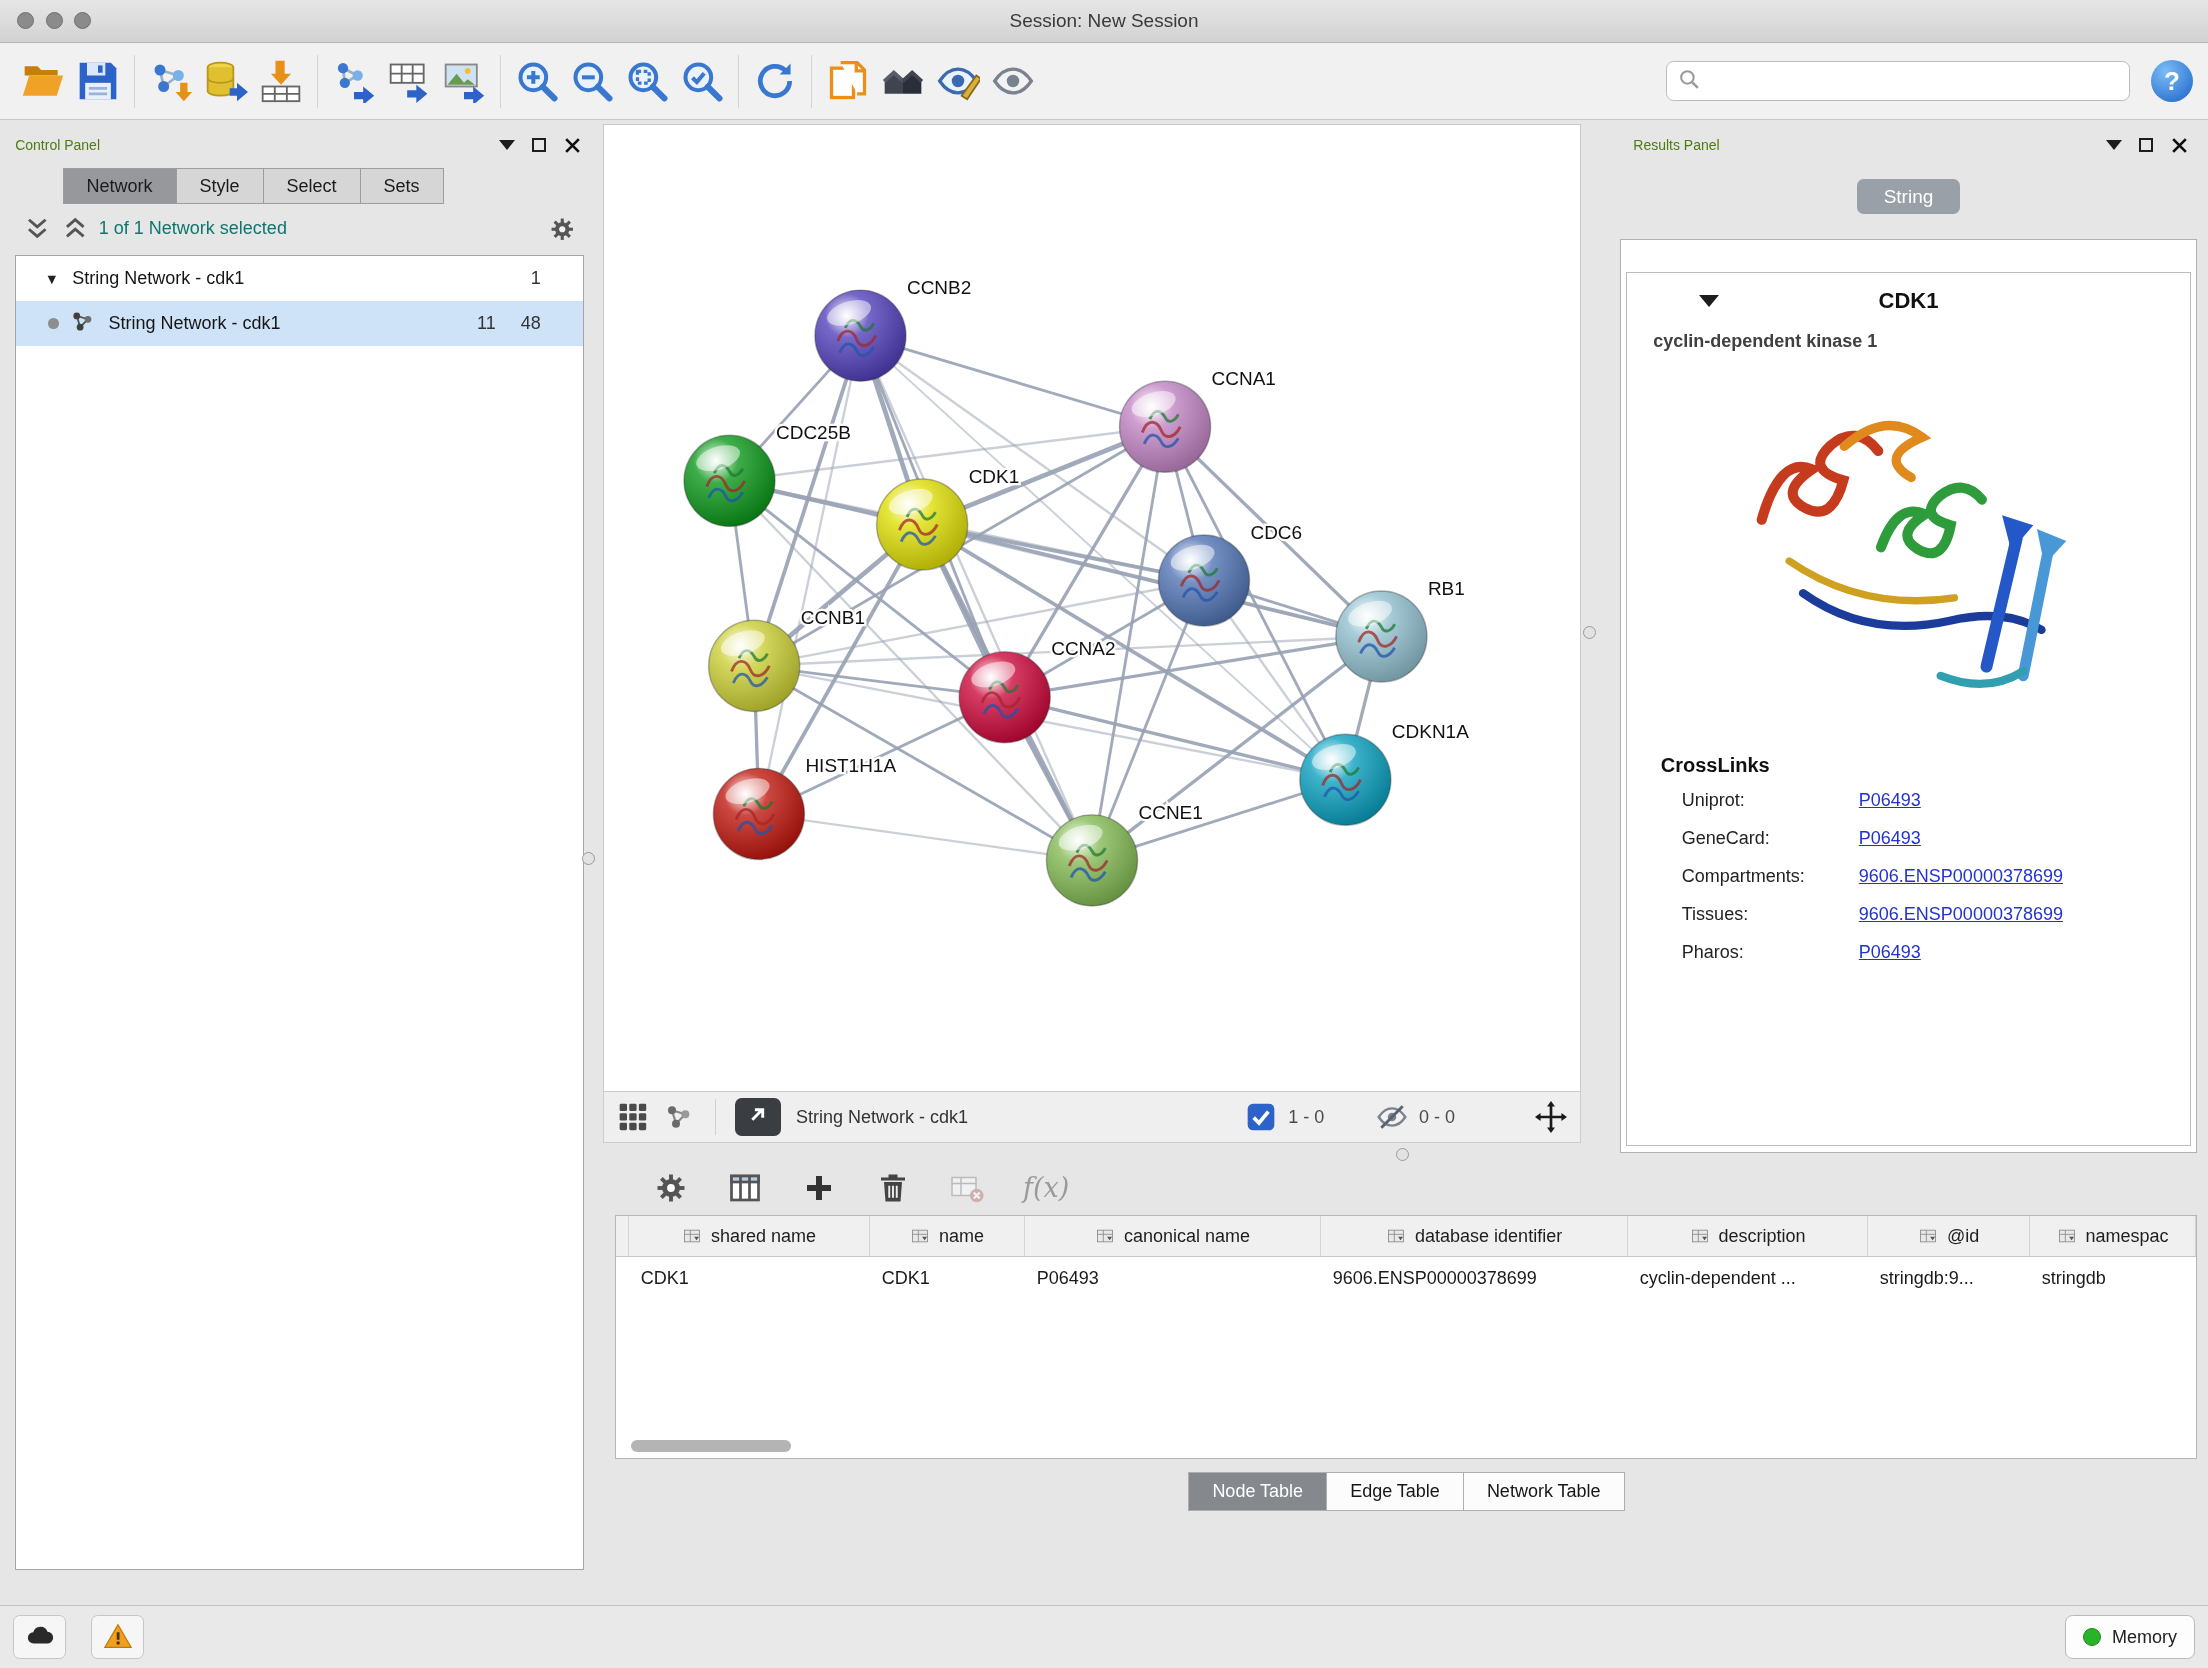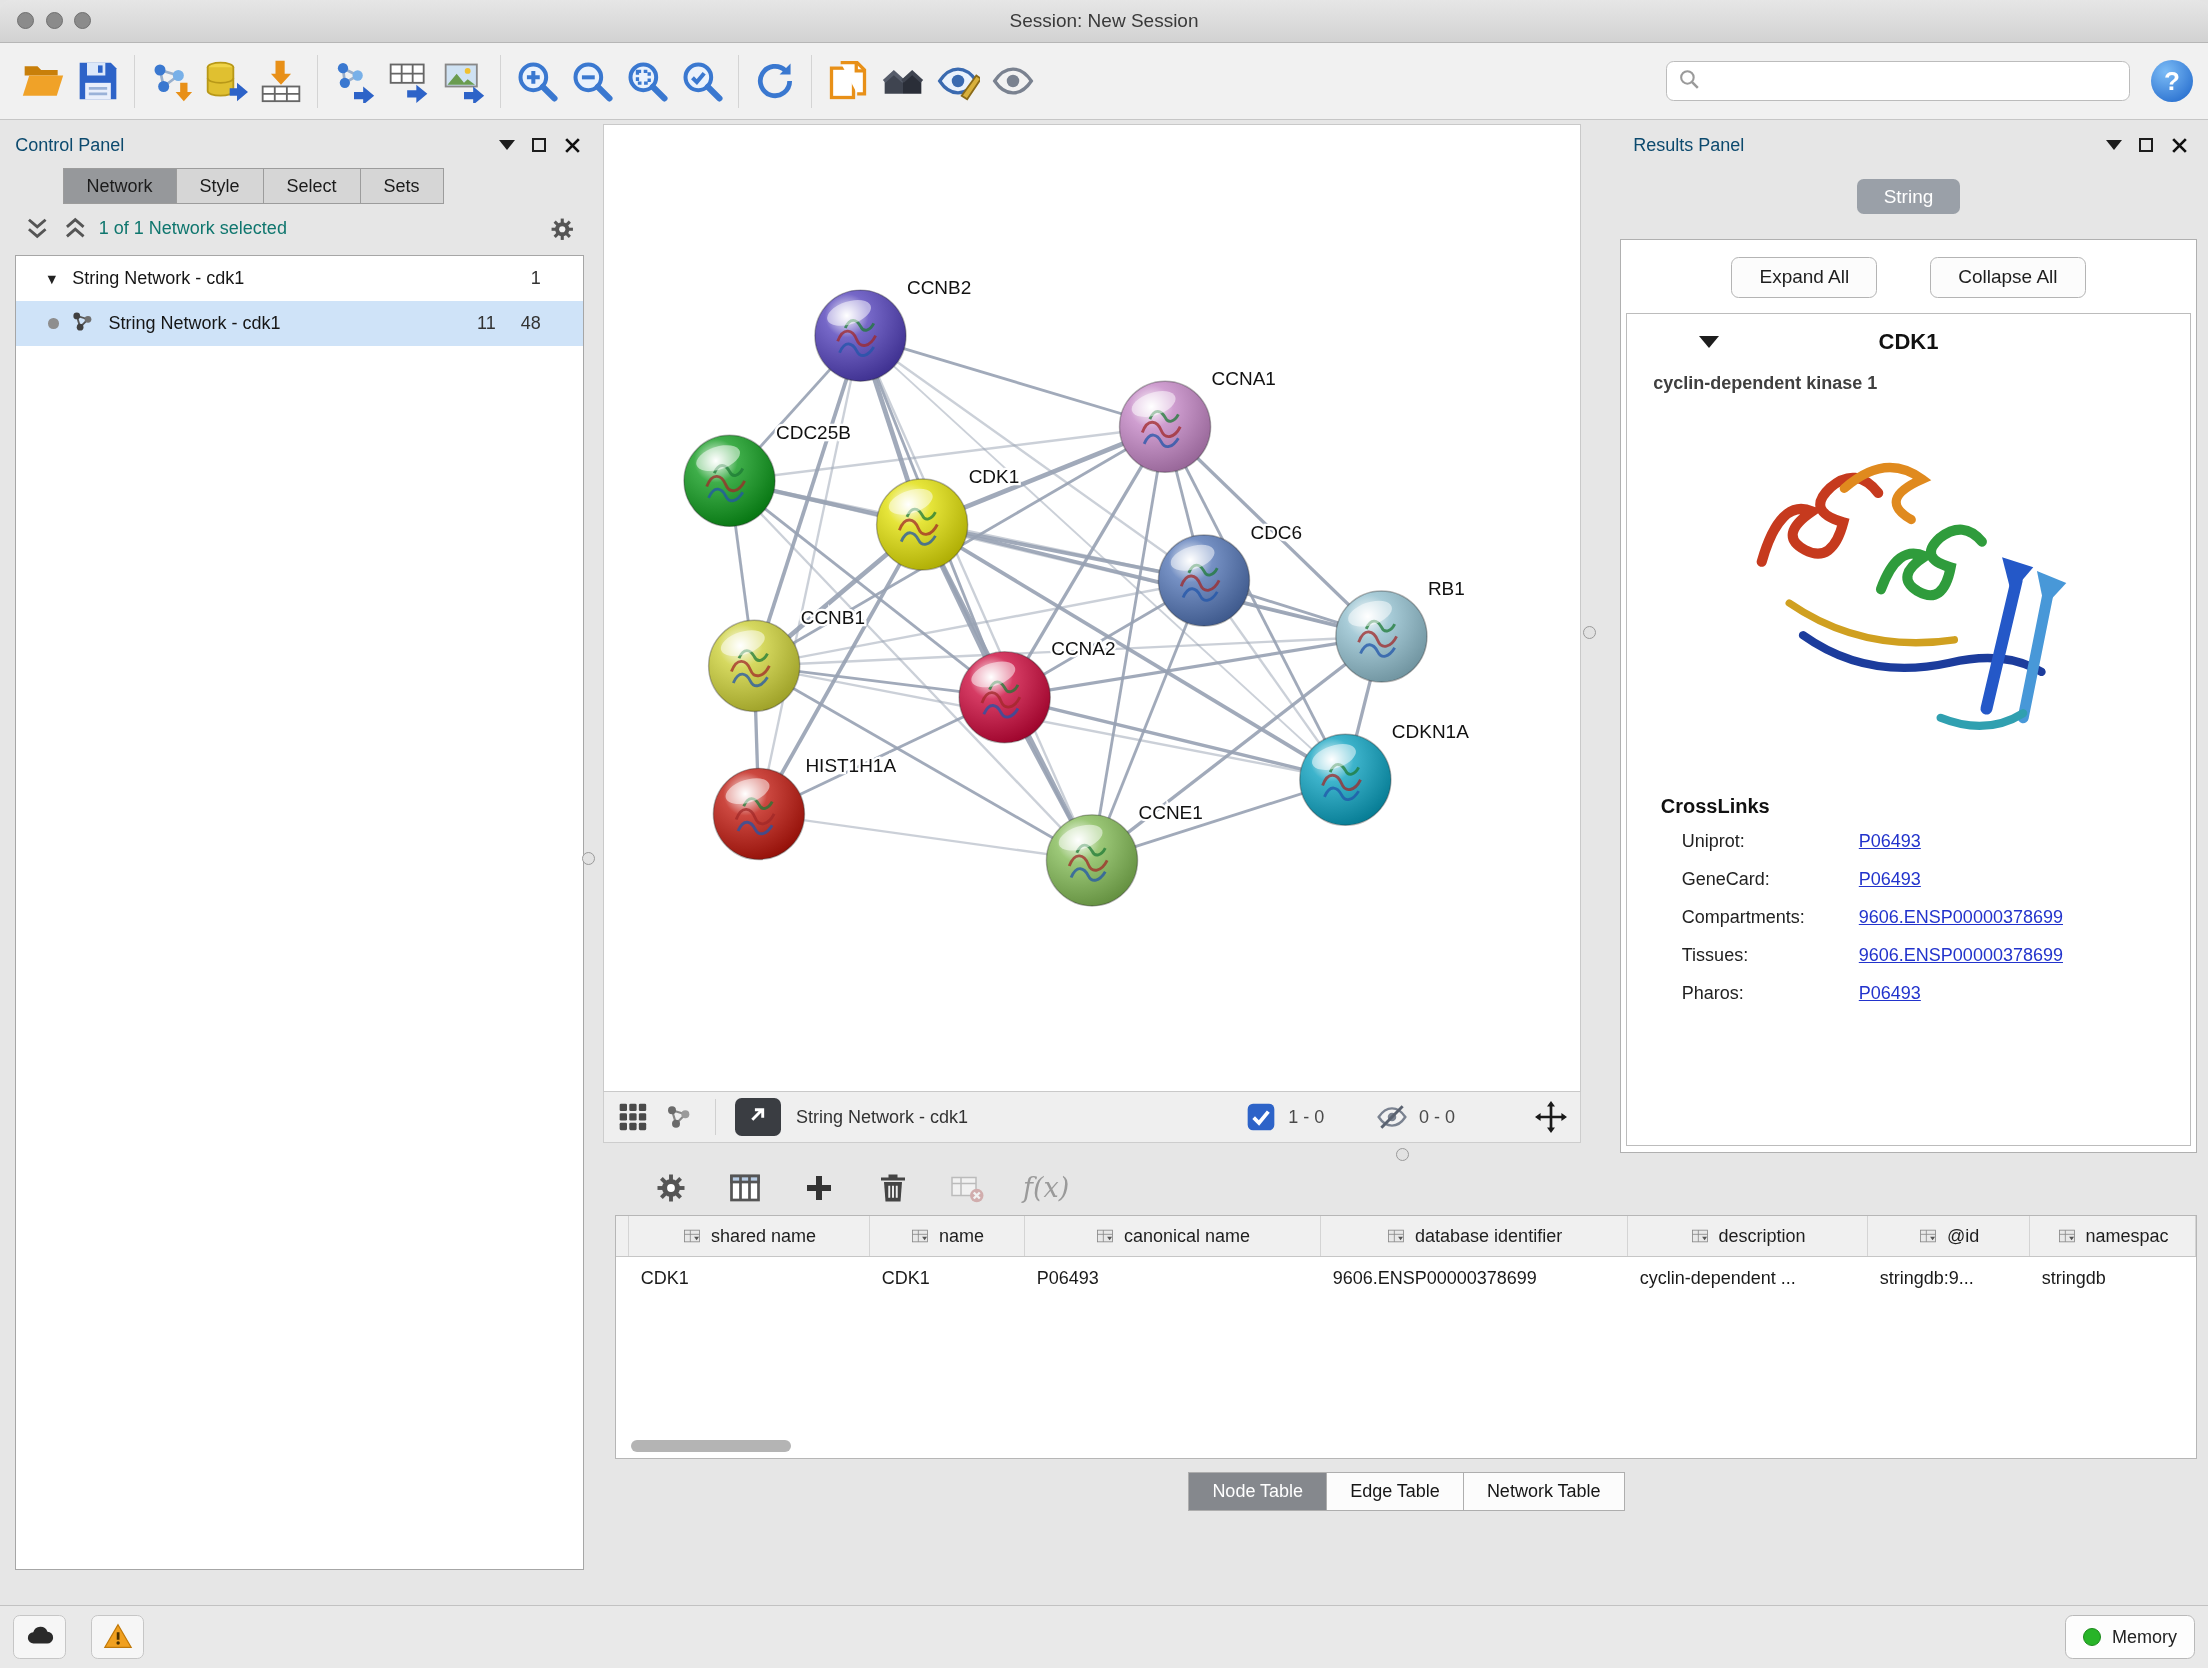--- a/index.html
+++ b/index.html
@@ -25,21 +25,21 @@
   .search-box{width:464px;height:40px;background:#fff;border:1px solid #bcbcbc;border-radius:7.6px;
               display:flex;align-items:center;padding:0 9.5px;box-sizing:border-box;}
   .search-box svg{width:25px;height:25px;}
   .search-box input{border:none;outline:none;flex:1;font-size:18px;font-family:"Liberation Sans",sans-serif;background:transparent;}
   .help-btn{width:42px;height:42px;border-radius:50%;color:#fff;font-size:26px;font-weight:bold;
             background:radial-gradient(circle at 35% 28%,#7cbcf6,#1a62c8);
             display:flex;align-items:center;justify-content:center;cursor:pointer;}
 
   
   .panel-head{display:flex;align-items:center;height:42px;}
-  .panel-label{font-size:18px;color:#0c4a6e;}
+  .panel-label{font-size:14px;color:#4d7c0f;}
   .ph-controls{margin-left:auto;display:flex;align-items:center;gap:17px;padding-right:7.6px;}
   .pc-caret{width:0;height:0;border-left:8.6px solid transparent;border-right:8.6px solid transparent;
             border-top:10.5px solid #1d1d1d;cursor:pointer;}
   .pc-float{width:14.3px;height:14.3px;border:2.4px solid #1d1d1d;box-sizing:border-box;cursor:pointer;}
   .pc-close svg{width:19px;height:19px;display:block;cursor:pointer;}
 
   
   .control-panel{position:absolute;left:9.5px;top:124px;width:580px;height:1454px;
                  display:flex;flex-direction:column;}
   .control-panel .panel-head{padding-left:5.7px;}
@@ -631,24 +631,20 @@
             <svg viewBox="0 0 24 24">
               <path d="M4 4l16 16M20 4L4 20" stroke="#111" stroke-width="3.4"></path>
             </svg>
           </span>
       </span>
     </div>
     <div class="rtab-row">
       <span class="rtab">String</span>
     </div>
     <div class="rbox">
-      <div class="rbuttons">
-        <span class="rbtn">Expand All</span>
-        <span class="rbtn">Collapse All</span>
-      </div>
       <div class="rcard">
         <div class="rcard-head">
           <span class="rcard-caret"></span>
           <div class="rcard-title">CDK1</div>
         </div>
         <div class="rcard-sub">cyclin-dependent kinase 1</div>
         <div class="protein-wrap">
           <svg width="409" height="367" viewBox="0 0 440 400">
             <g fill="none" stroke-linecap="round">
               <path d="M60 160 q20 -70 55 -55 q-38 26 -8 42 q30 16 42 -30 q-42 -12 -14 -38 q28 -24 52 6" stroke="#c63a1e" stroke-width="11"></path>

